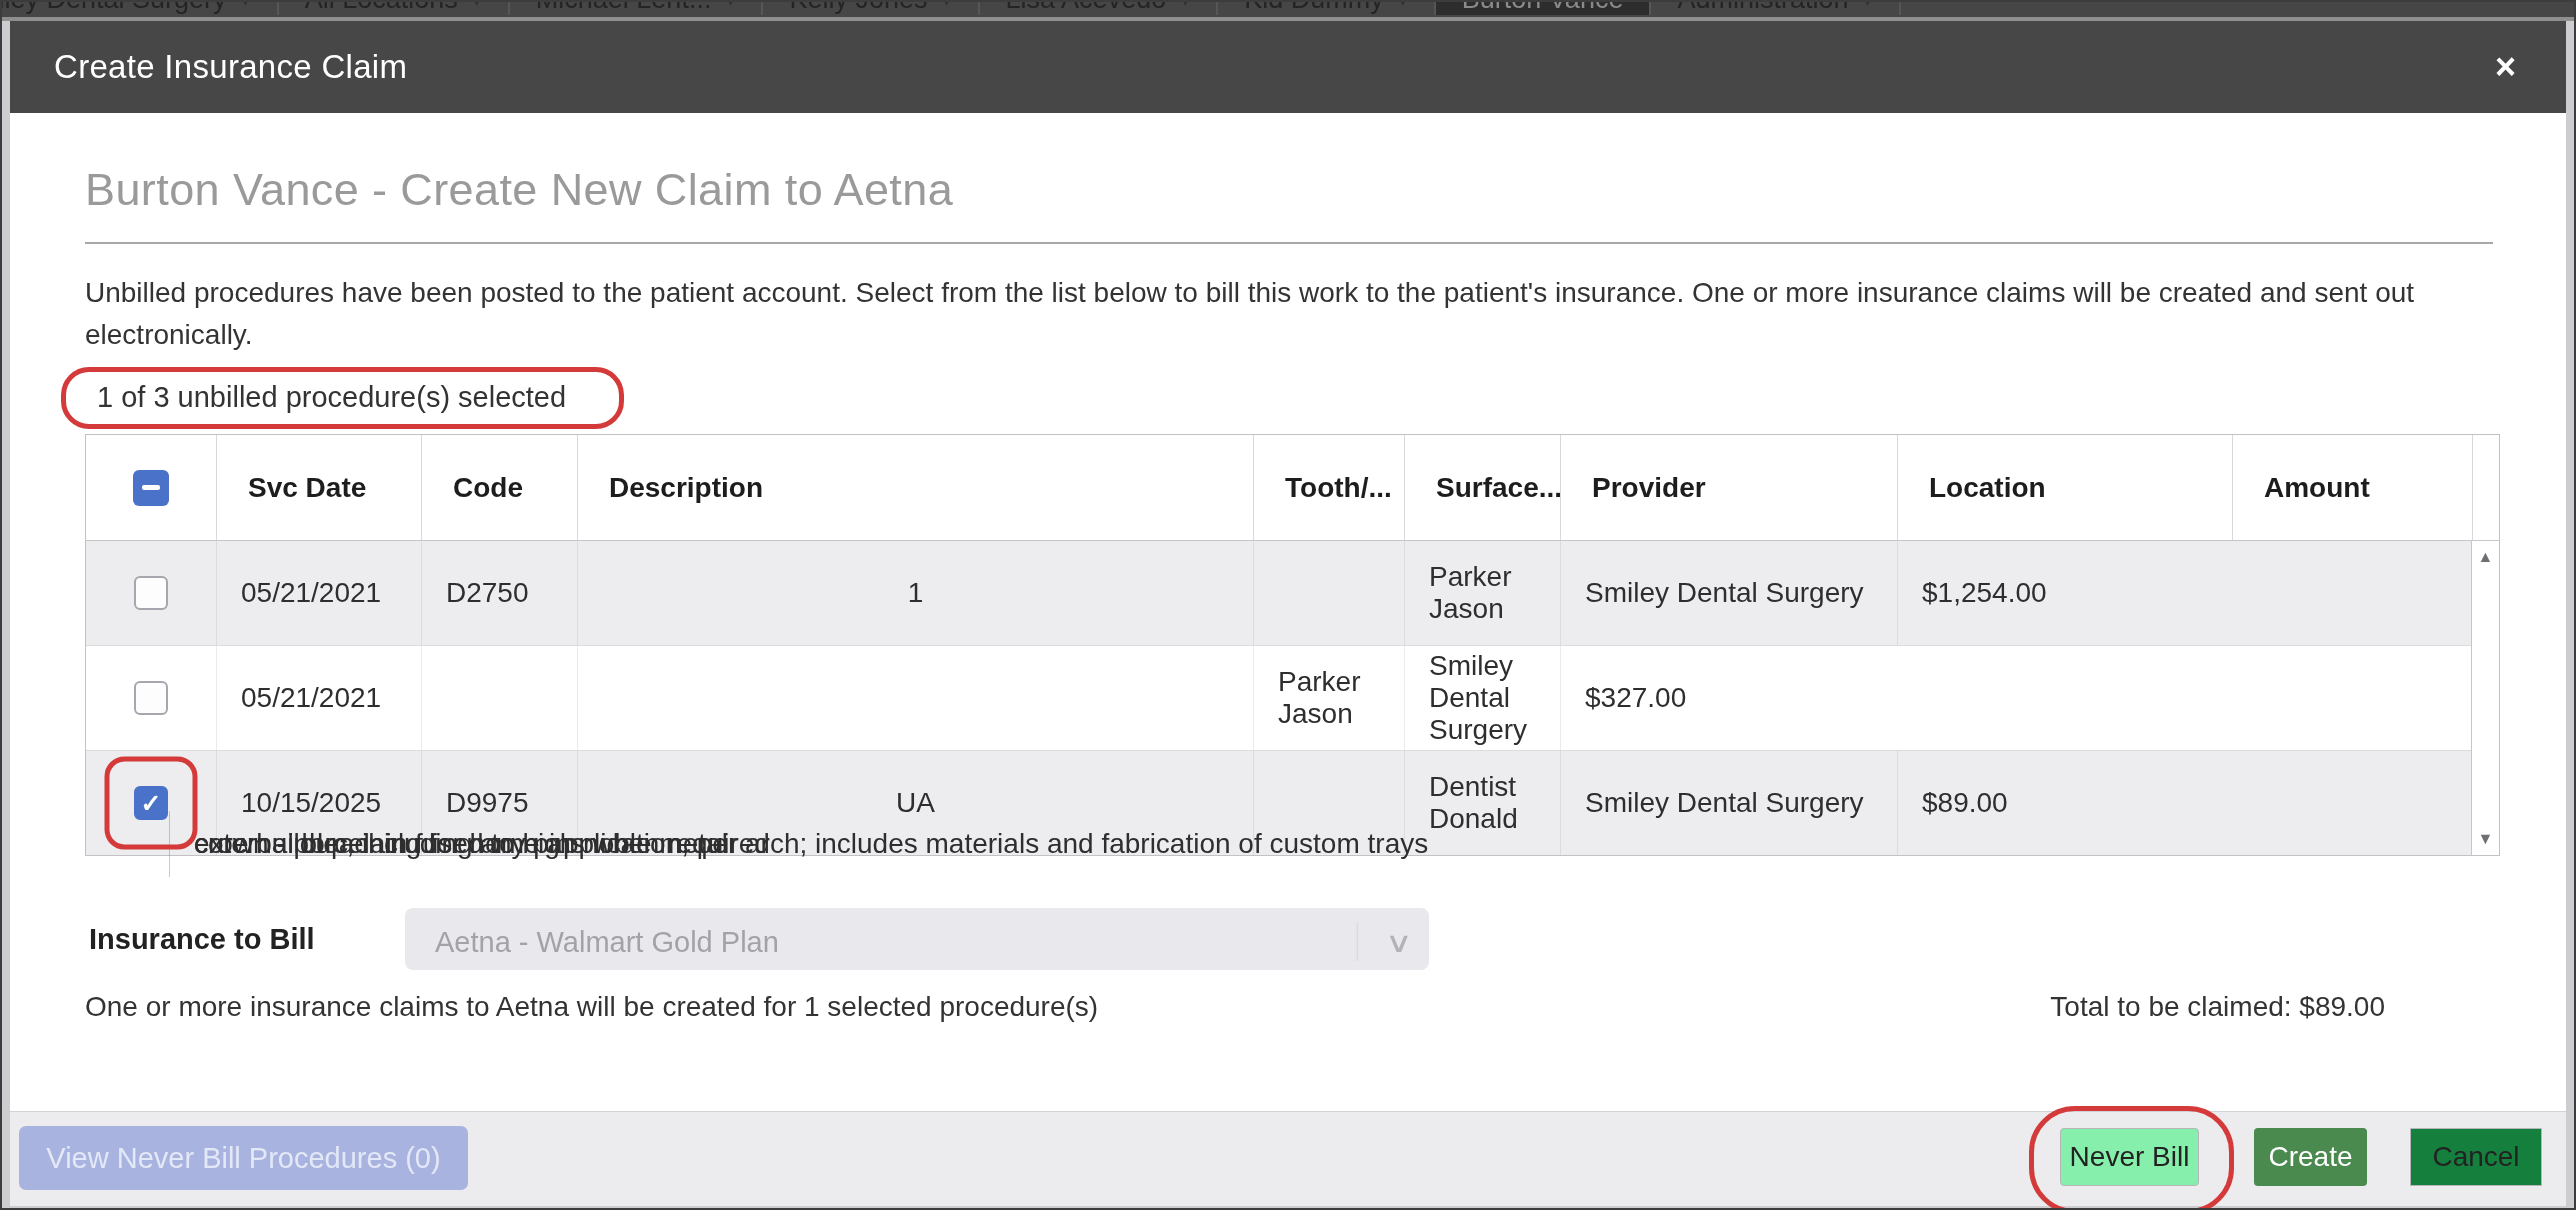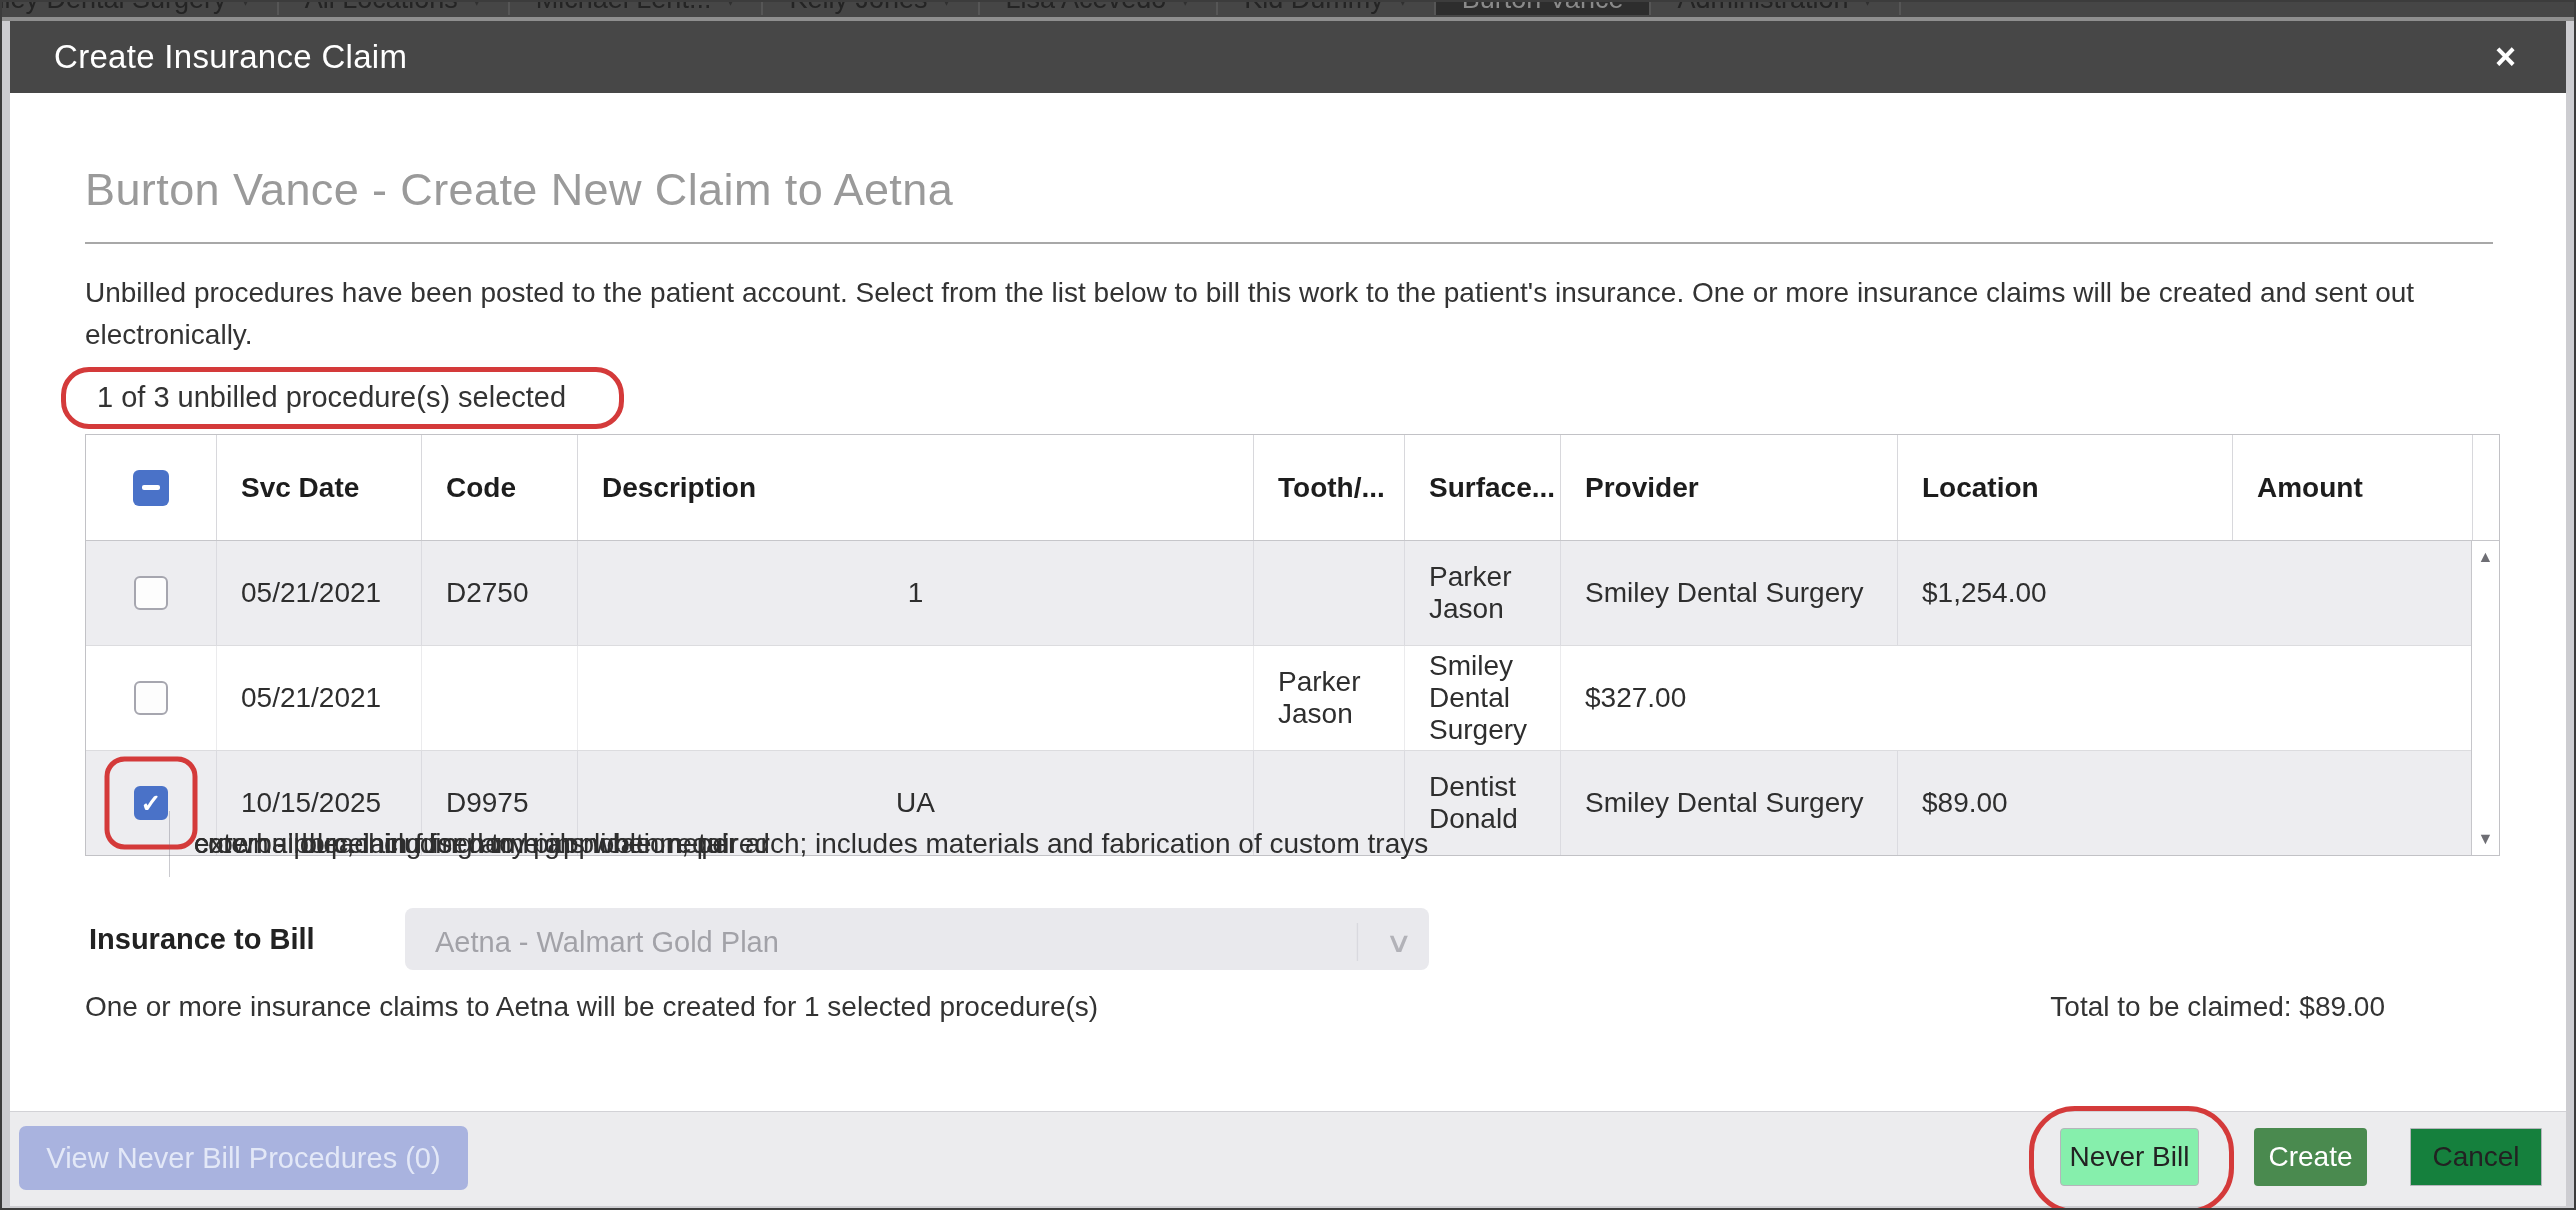--- a/index.html
+++ b/index.html
@@ -11,38 +11,38 @@
   
   .bg-bar{position:absolute;top:0;left:0;right:0;height:15px;background:#464646;
     border-bottom:4px solid #8f8f8f;overflow:hidden;}
   .bg-tabs{position:absolute;top:-21px;left:-70px;display:flex;align-items:center;height:36px;
     font-size:27px;color:#242424;white-space:nowrap;}
   .tab{padding:0 26px;border-right:2px solid #565656;display:flex;align-items:center;gap:14px;}
   .tab.active{background:#2d2d2d;color:#8a8a8a;}
   .tab .chev{font-size:20px;color:#303030;}
   
   .modal-panel{position:absolute;left:8px;right:8px;top:19px;bottom:2px;background:#ffffff;}
-  .modal-header{position:absolute;left:8px;right:8px;top:19px;height:72px;background:#474747;
+  .modal-header{position:absolute;left:8px;right:8px;top:19px;height:92px;background:#474747;
     display:flex;align-items:center;justify-content:space-between;padding:0 44px;box-sizing:border-box;}
   .modal-title{color:#fff;font-size:33px;letter-spacing:0.3px;}
   .close-btn{color:#fff;font-size:36px;font-weight:700;background:none;border:none;cursor:pointer;
     font-family:"Liberation Sans",sans-serif;line-height:1;}
   .heading{position:absolute;left:83px;top:162px;font-size:45px;font-weight:300;color:#9a9a9a;letter-spacing:0.4px;}
   .heading-rule{position:absolute;left:83px;right:81px;top:240px;border-top:2px solid #a8a8a8;}
   .desc{position:absolute;left:83px;top:270px;width:2409px;font-size:28px;line-height:42px;color:#333;}
   .sel-wrap{position:absolute;left:95px;top:373px;height:44px;display:flex;align-items:center;}
   .sel-text{font-size:29px;color:#333;}
   .annot{border:5px solid #d43a3a;position:absolute;pointer-events:none;}
   .annot-sel{left:-36px;top:-8px;width:553px;height:52px;border-radius:28px;}
   
   .proc-table{position:absolute;left:83px;top:432px;width:2415px;box-sizing:border-box;
     border:1px solid #c2c2c6;background:#fff;}
   .thead{display:grid;grid-template-columns:130px 205px 156px 676px 151px 156px 337px 335px 240px 26px;
     height:105px;border-bottom:1px solid #c6c6ca;}
-  .th{display:flex;align-items:center;padding:0 24px;font-size:28px;font-weight:600;color:#1d1d1d;box-sizing:border-box;}
+  .th{display:flex;align-items:center;padding:0 31px;font-size:28px;font-weight:600;color:#1d1d1d;box-sizing:border-box;}
   .th + .th{border-left:1px solid #d8d8dc;}
   .th.cb-cell{justify-content:center;padding:0;}
   .tbody{position:relative;padding-right:28px;}
   .trow{display:grid;grid-template-columns:130px 205px 156px 676px 151px 156px 337px 335px 240px;min-height:104px;}
   .trow:nth-child(odd){background:#ededf0;}
   .trow + .trow{border-top:1px solid #dcdcdf;}
   .td{display:flex;align-items:center;padding:0 24px;font-size:28px;color:#2e2e2e;box-sizing:border-box;}
   .td + .td{border-left:1px solid rgba(110,110,125,0.14);}
   .td.center{justify-content:center;padding:0;}
   .td.desc{line-height:38px;padding-top:14px;padding-bottom:14px;display:flex;align-items:center;}

